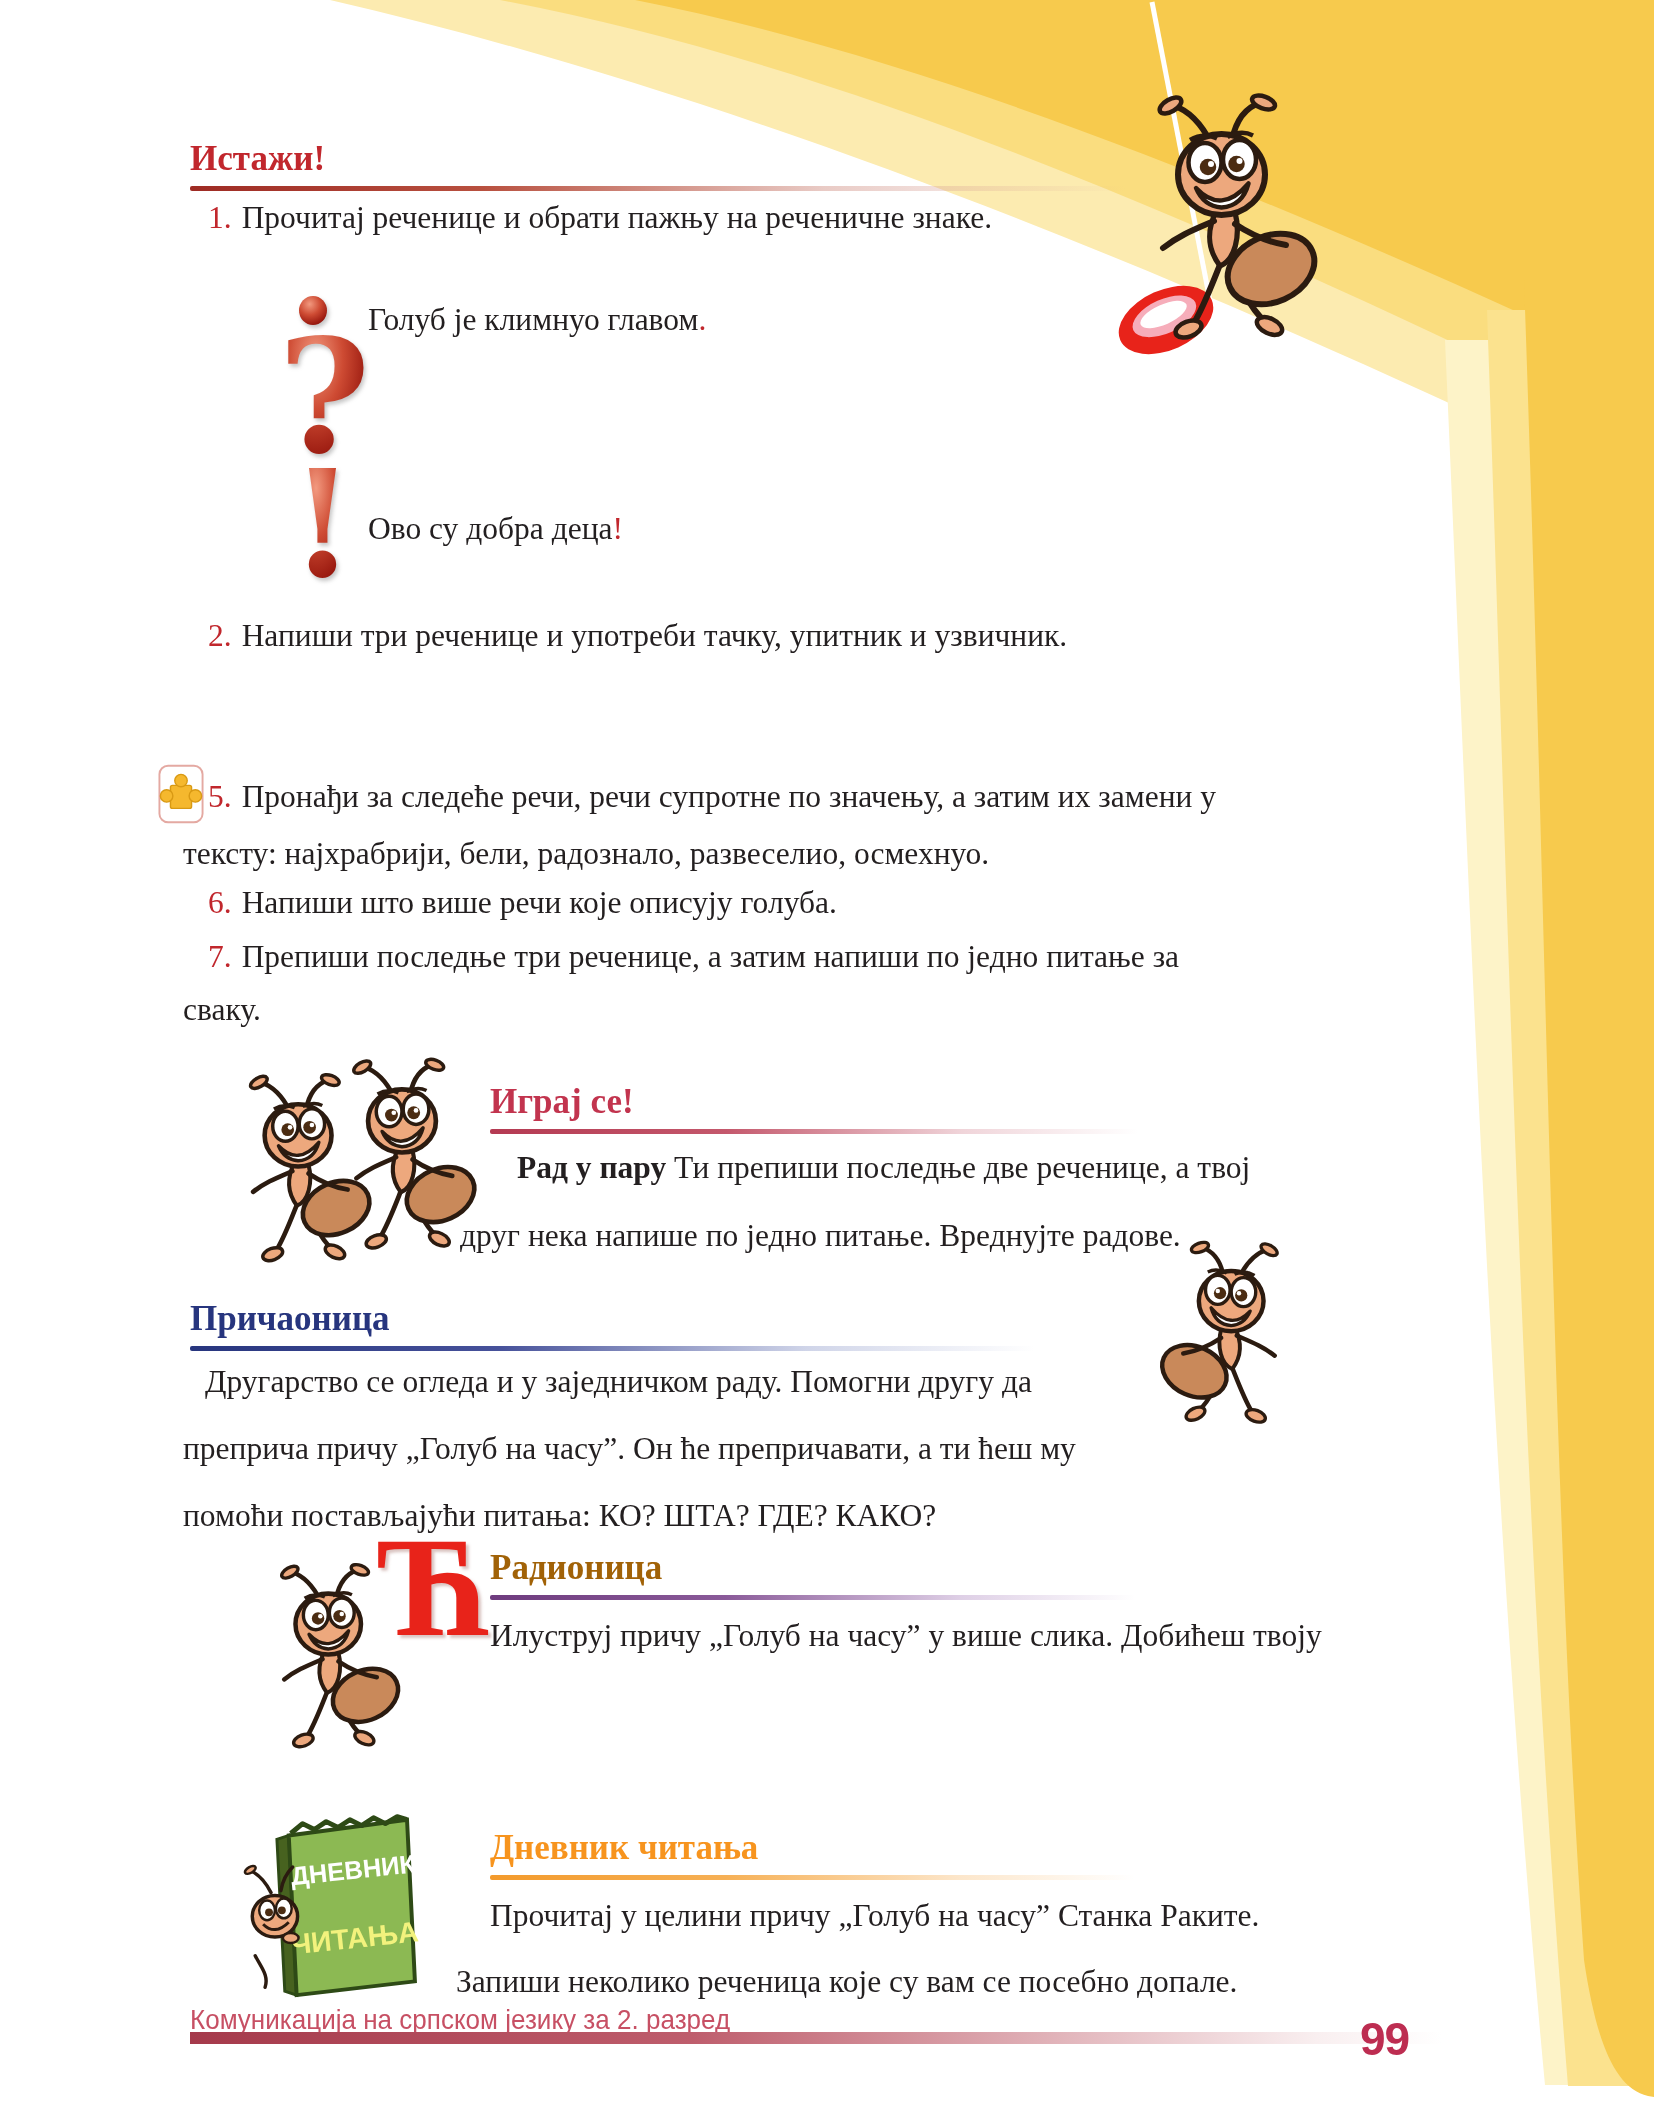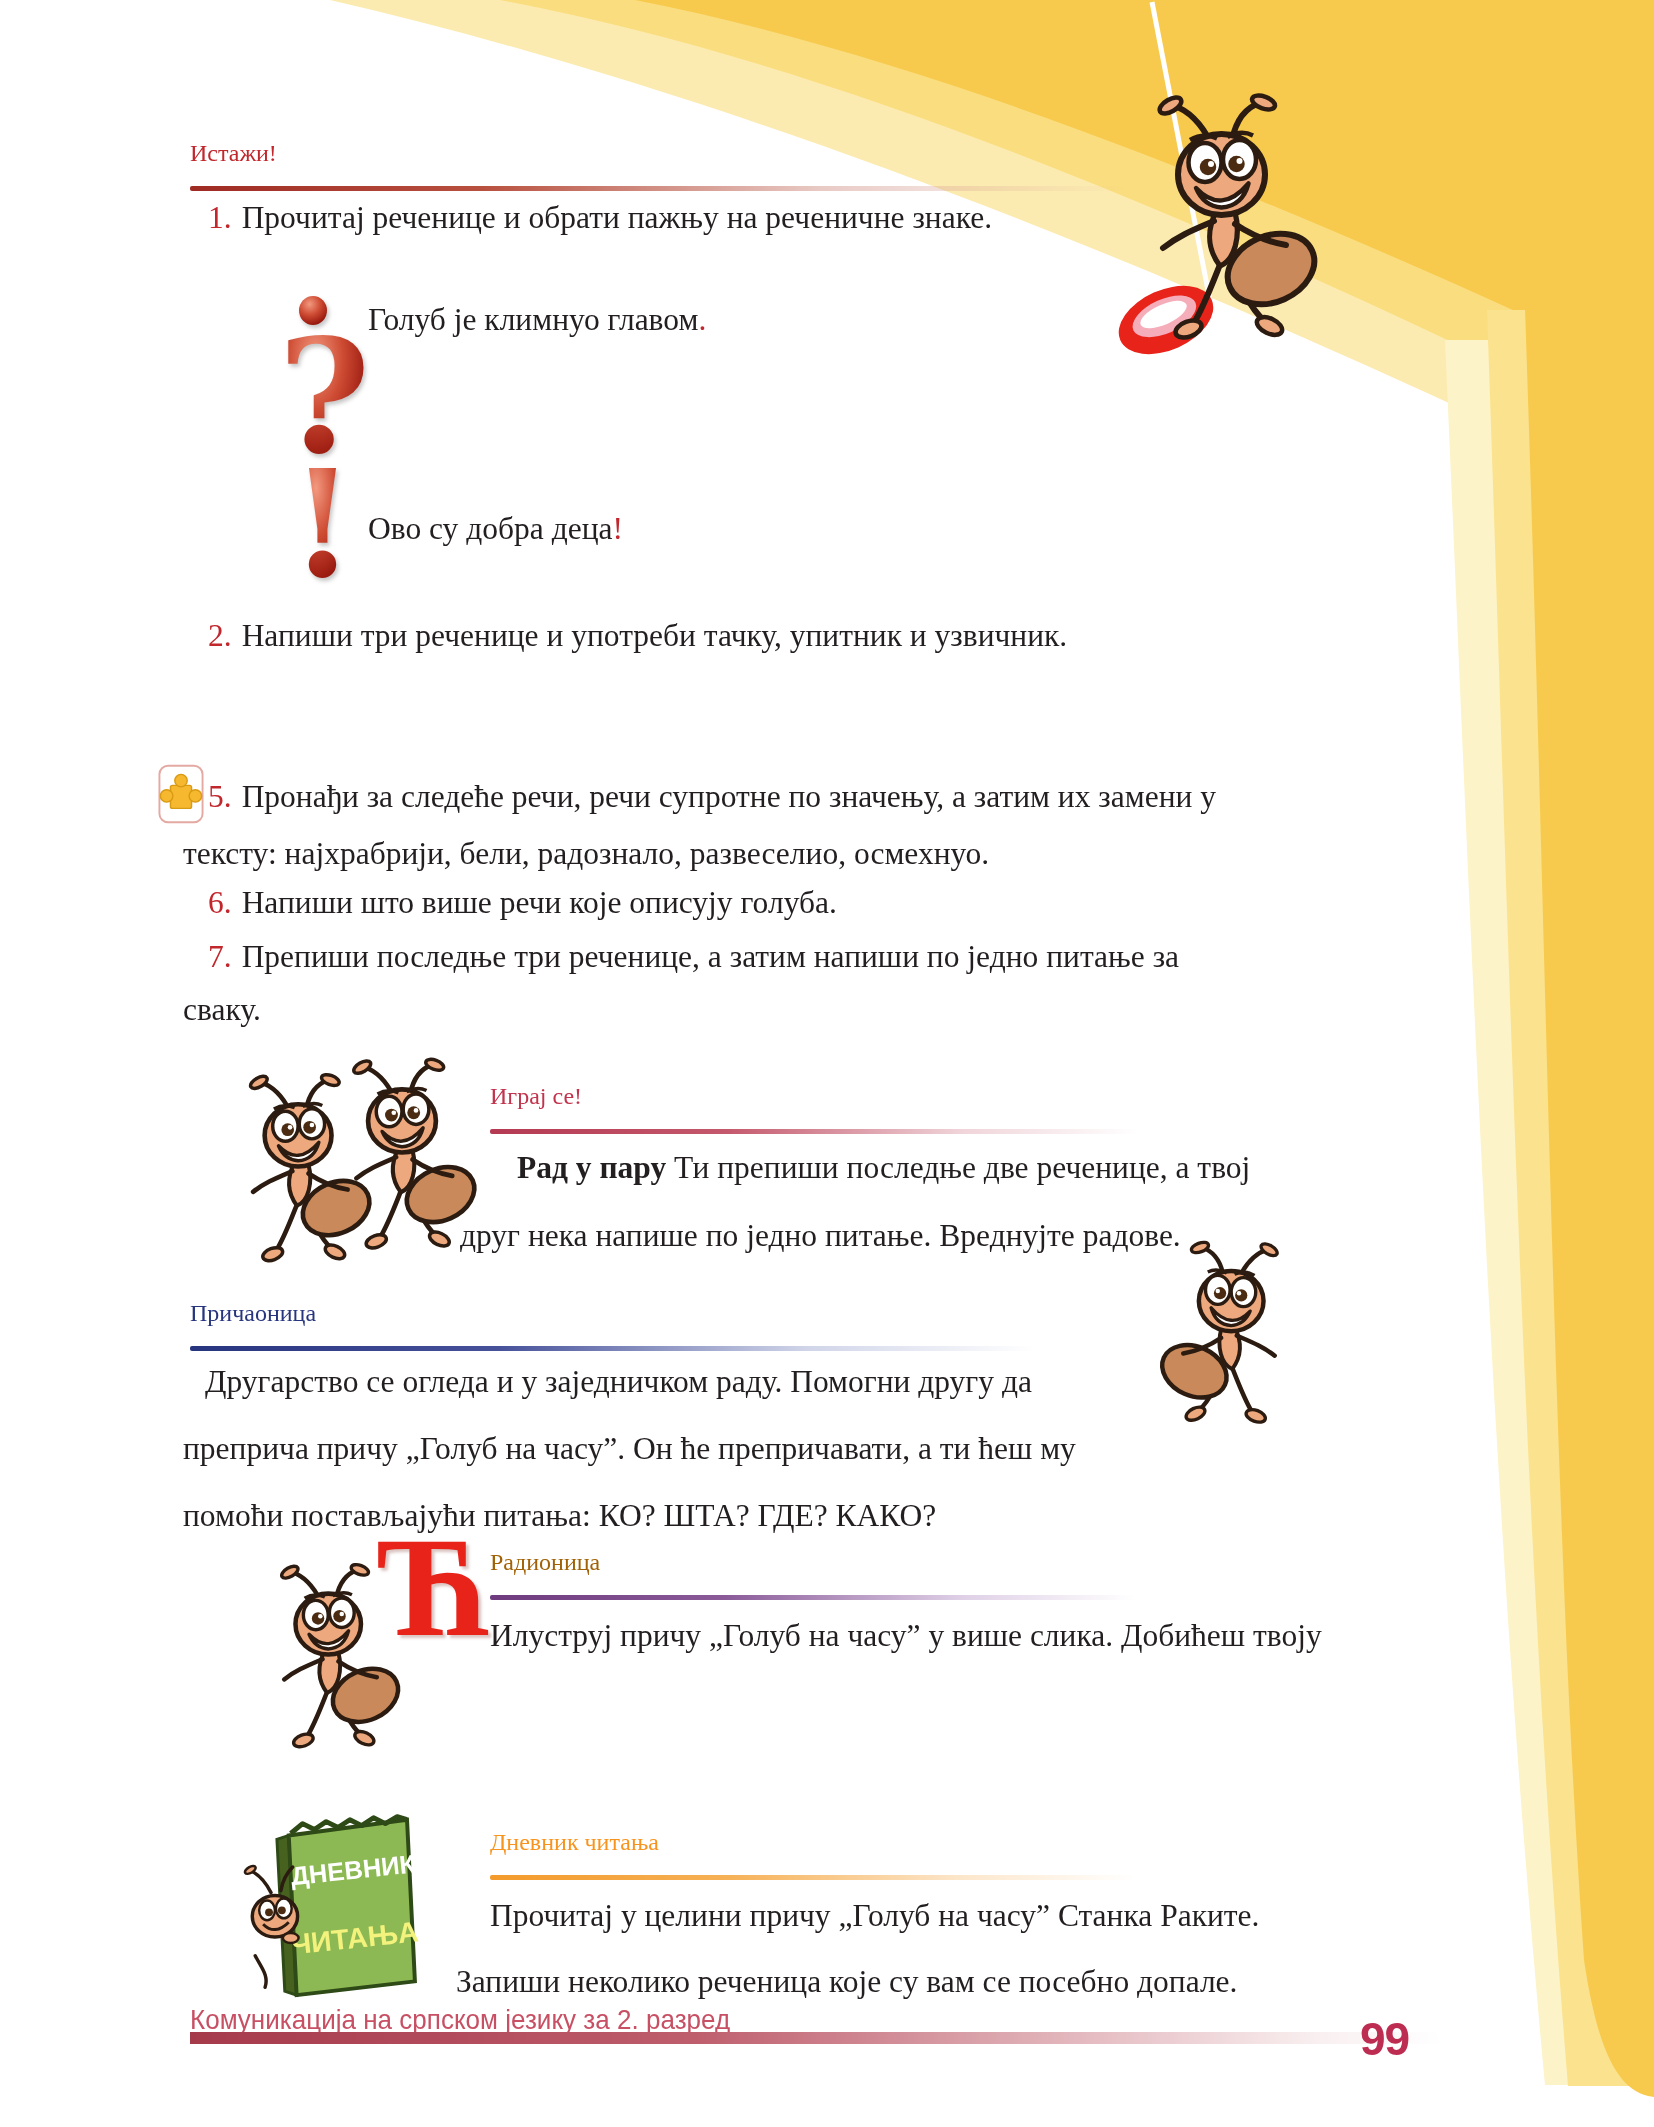--- a/index.html
+++ b/index.html
@@ -2,21 +2,21 @@
 <html><head>
 <meta charset="utf-8">
 <style>
   html,body{margin:0;padding:0;background:#fff;}
   .page{position:relative;width:1654px;height:2127px;background:#fff;overflow:hidden;
         font-family:"Liberation Serif",serif;color:#231F20;}
   .abs{position:absolute;}
   .line{font-size:31.5px;line-height:1.22;white-space:nowrap;}
   .num{color:#C1272D;margin-right:10px;}
   .red{color:#C1272D;}
-  .sec-head{font-size:24px;font-weight:normal;line-height:1;white-space:nowrap;}
+  .sec-head{font-size:35px;font-weight:bold;line-height:1;white-space:nowrap;}
   .rule{position:absolute;height:5px;border-radius:2px;}
   .rule-red{background:linear-gradient(90deg,#9E2B24 0%,#B8503F 30%,rgba(215,160,150,.55) 65%,rgba(255,255,255,0) 96%);}
   .rule-crimson{background:linear-gradient(90deg,#B43A52 0%,#C4586C 35%,rgba(225,170,180,.5) 70%,rgba(255,255,255,0) 96%);}
   .rule-navy{background:linear-gradient(90deg,#27357E 0%,#46519A 35%,rgba(160,170,210,.5) 70%,rgba(255,255,255,0) 96%);}
   .rule-purple{background:linear-gradient(90deg,#6E3B7E 0%,#8A5A99 35%,rgba(190,160,205,.5) 70%,rgba(255,255,255,0) 96%);}
   .rule-orange{background:linear-gradient(90deg,#F39A2B 0%,#F6B055 35%,rgba(250,210,160,.55) 70%,rgba(255,255,255,0) 96%);}
   .bigmark{font-weight:bold;line-height:.82;font-family:"DejaVu Serif","Liberation Serif",serif;
            background:radial-gradient(ellipse at 40% 20%,#F2997F 0%,#CE4B33 35%,#99190F 68%,#5E0B05 100%);
            -webkit-background-clip:text;background-clip:text;color:transparent;
            filter:drop-shadow(2px 3px 2px rgba(90,90,90,.35));}

